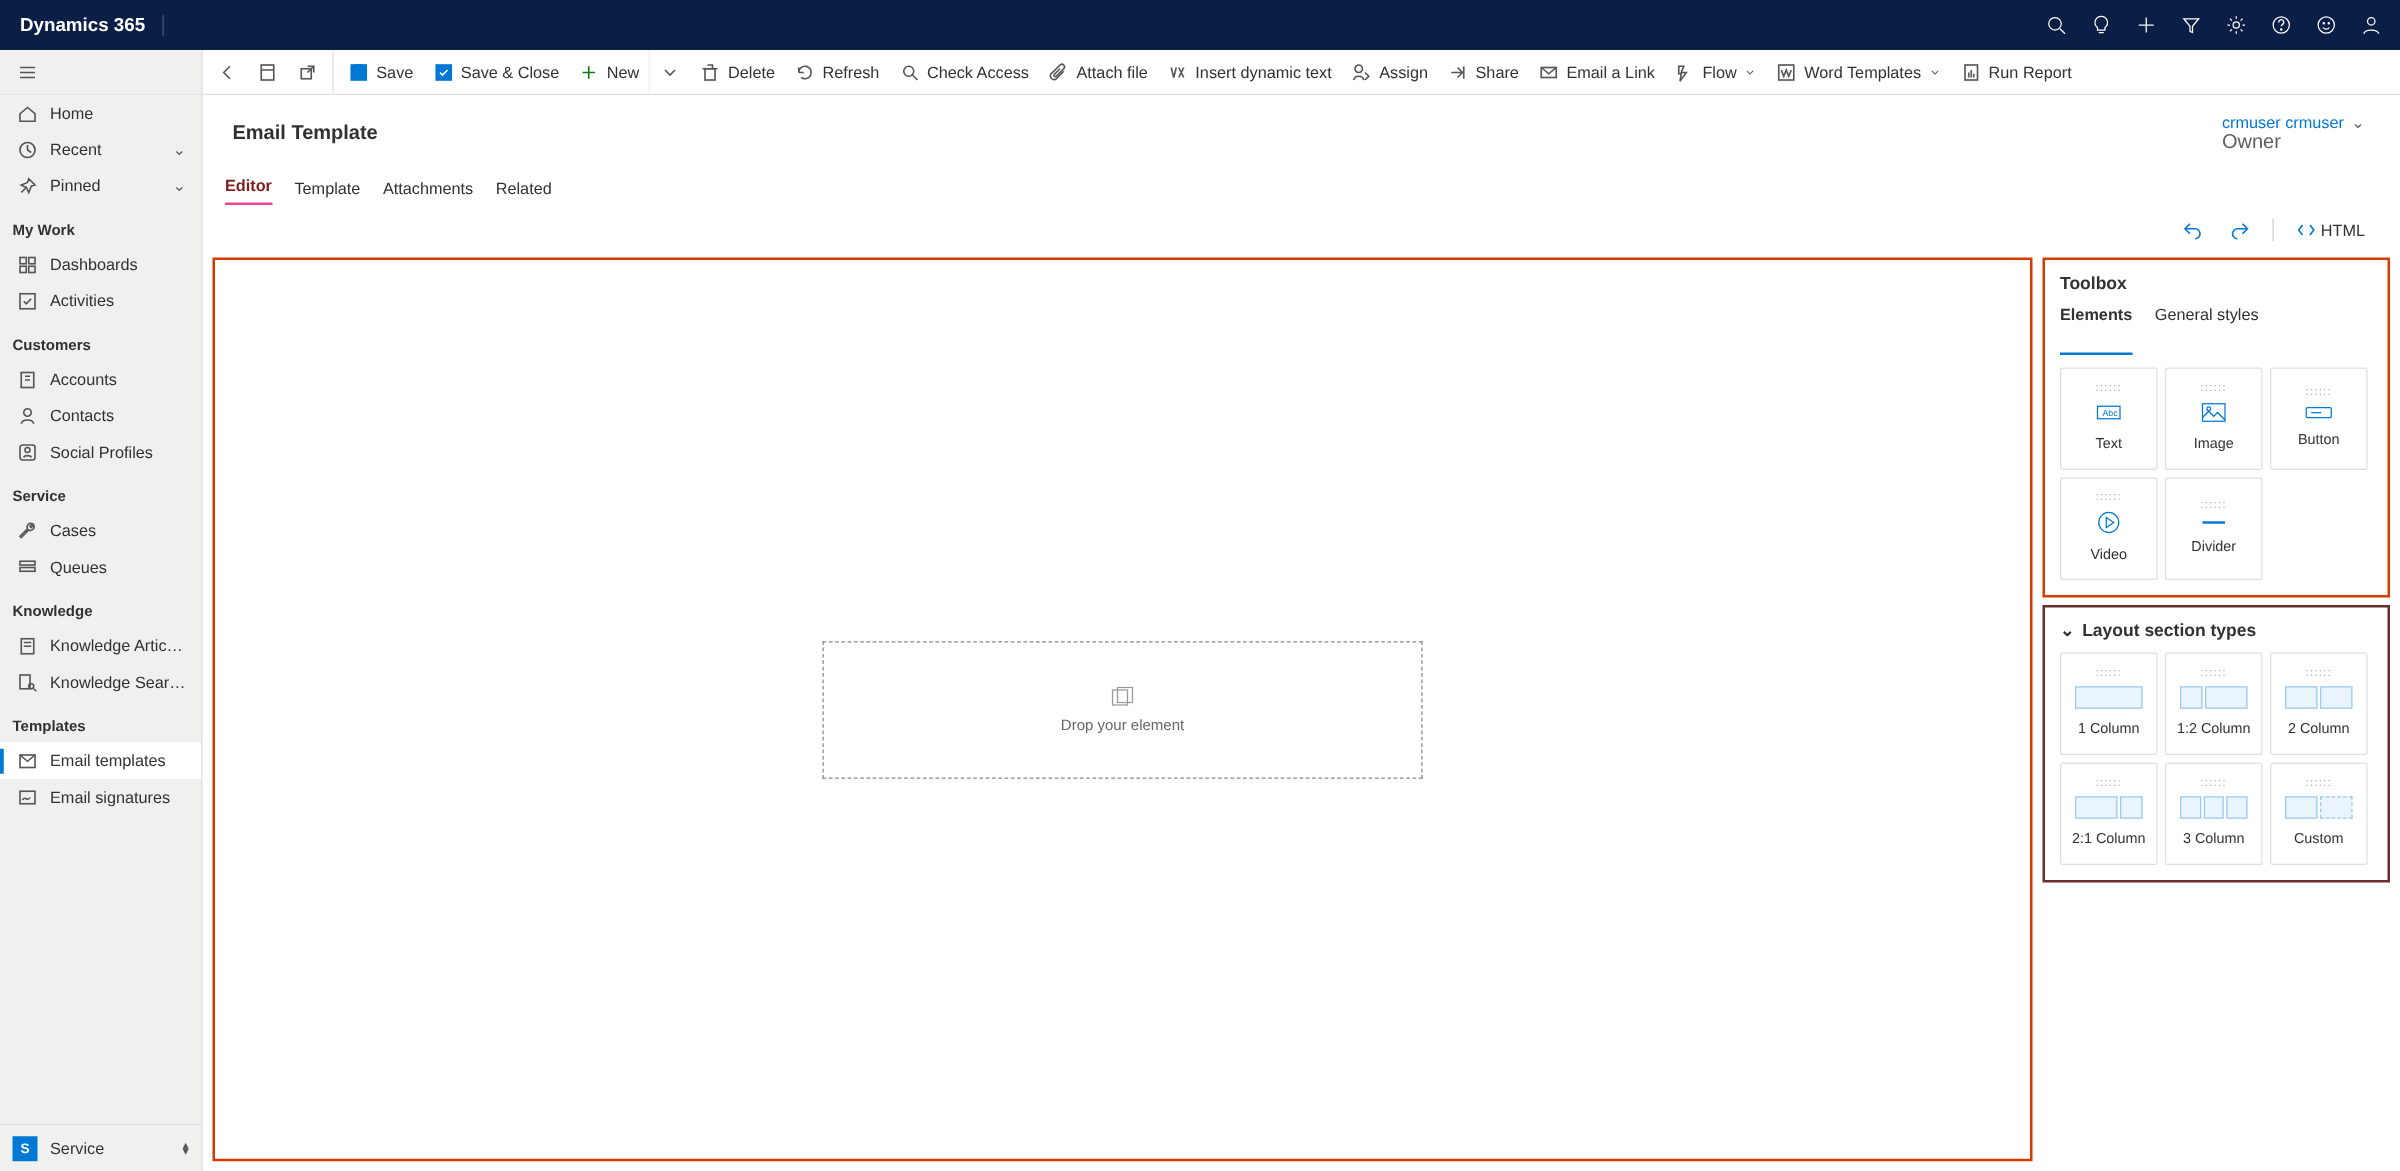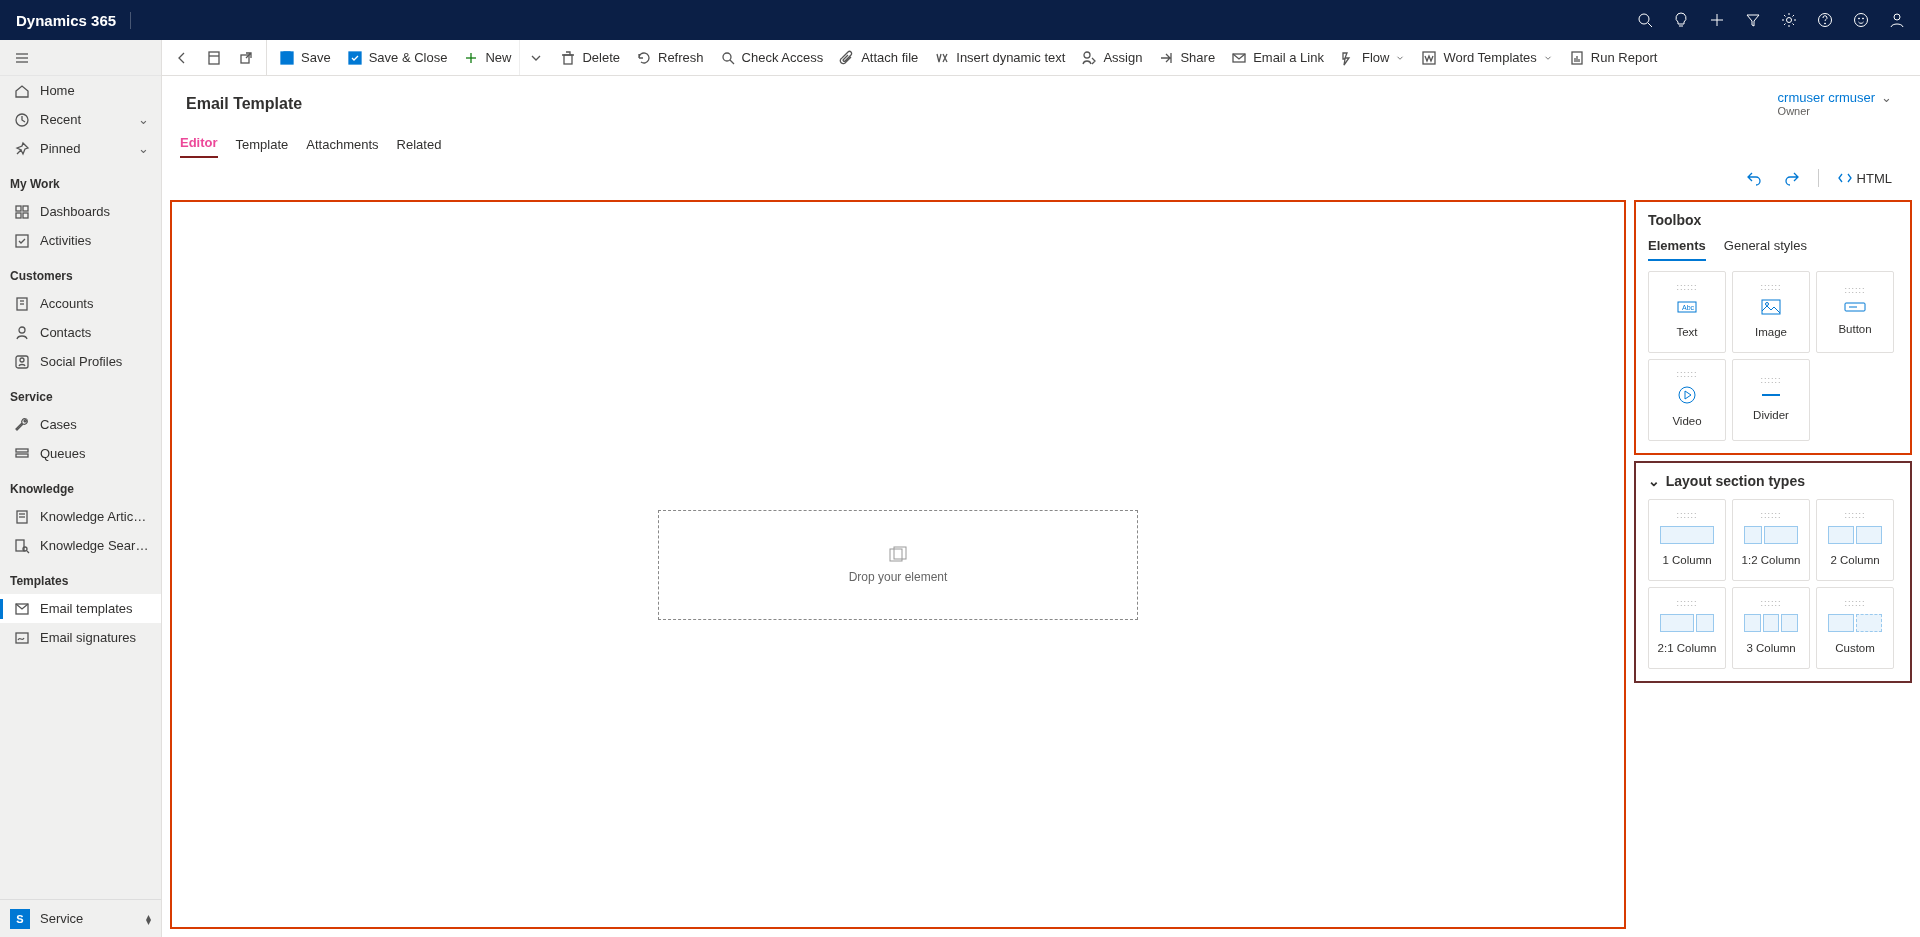--- a/index.html
+++ b/index.html
@@ -28,36 +28,36 @@
   .commandbar .group { display:flex; align-items:center; border-right: 1px solid #e1dfdd; padding: 0 4px;}
   .commandbar .cbtn { display:flex; align-items:center; gap:6px; padding: 0 8px; height:100%; cursor:pointer; white-space:nowrap;}
   .commandbar .cbtn svg { width:16px; height:16px; stroke:#555; fill:none; stroke-width:1.3;}
   .commandbar .cbtn.green svg { stroke:#107c10;}
   .commandbar .cbtn.blue svg { stroke:#0078d4; fill:#0078d4;}
   .content { flex: 1; display: flex; flex-direction: column; position: relative; overflow:hidden;}
   .header { padding: 14px 24px 0 24px; display:flex; justify-content:space-between; align-items:center;}
   .header .title { font-size: 16px; font-weight: 600;}
   .header .owner { text-align:left; padding-right:4px;}
   .header .owner .val { color:#0078d4; cursor:pointer; display:flex; align-items:center; gap:6px;}
-  .header .owner .sub { font-size: 11px; color: #605e5c;}
+  .header .owner .sub { font-size: 16px; color: #605e5c;}
   .tabs { padding: 0 18px; display:flex; gap:18px; border-bottom: none; margin-top: 12px; align-items:flex-end;}
   .tabs .tab { padding: 6px 0; cursor:pointer; font-size:13px;}
-  .tabs .tab.active { font-weight: 600; border-bottom: 2px solid #7f1d1d; color:#ec4899;}
+  .tabs .tab.active { font-weight: 600; border-bottom: 2px solid #ec4899; color:#7f1d1d;}
   .editor-toolbar { display:flex; justify-content:flex-end; padding: 8px 20px 6px 0; gap:6px; align-items:center;}
   .editor-toolbar .tbtn { padding: 4px 8px; cursor:pointer; display:flex; align-items:center; gap:4px; border-radius: 2px;}
   .editor-toolbar .sep { width:1px; height: 18px; background:#ccc; margin: 0 4px;}
   .editor-area { flex:1; display:flex; gap: 8px; padding: 4px 8px 8px 8px; overflow:hidden;}
   .canvas-wrap { flex:1; border: 2px solid #d83b01; position:relative; overflow:auto; padding: 50px 0; display:flex; justify-content:center; align-items:center;}
   .dropzone { width: 480px; height: 110px; border: 1px dashed #888; display:flex; flex-direction:column; align-items:center; justify-content:center; color:#666; font-size:12px; gap:8px;}
   .toolbox-col { width: 278px; display:flex; flex-direction:column; gap:6px;}
   .tool-panel { border: 2px solid #d83b01; padding: 10px 12px 12px 12px;}
   .tool-panel.layouts { border-color: #6b2d2d;}
   .tool-panel h3 { margin: 0 0 10px 0; font-size: 14px; font-weight: 600;}
   .tool-tabs { display:flex; gap: 18px; margin-bottom: 10px;}
-  .tool-tabs .tt { padding-bottom: 6px; cursor:pointer; font-size: 13px;}
+  .tool-tabs .tt { padding-bottom: 23px; cursor:pointer; font-size: 13px;}
   .tool-tabs .tt.active { font-weight: 600; border-bottom: 2px solid #0078d4;}
   .tiles { display:flex; flex-wrap: wrap; gap: 6px;}
   .tile { width: 78px; height: 82px; border:1px solid #e1dfdd; border-radius:2px; display:flex; flex-direction:column; align-items:center; justify-content:center; gap: 10px; cursor:grab; font-size: 11.5px;}
   .tile .grip { color:#aaa; font-size: 9px; letter-spacing:1px; margin-top: -4px; margin-bottom: -4px;}
   .layout-header { display:flex; align-items:center; gap:6px; font-weight:600; margin-bottom:10px; font-size: 14px;}
   .layout-icon { width:54px; height: 18px; display:flex; gap:2px;}
   .layout-icon .c { border:1px solid #99c9ee; background:#eaf4fc;}
   svg.ico16 { width:16px; height:16px; stroke:#555; fill:none; stroke-width:1.3;}
 </style>
 </head>

